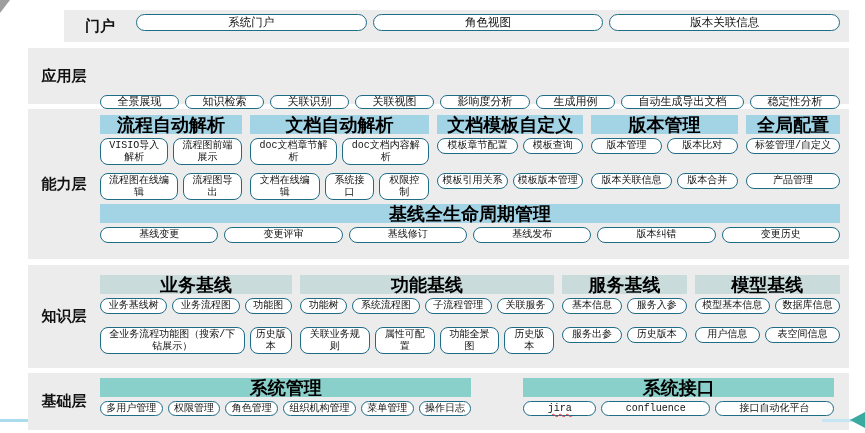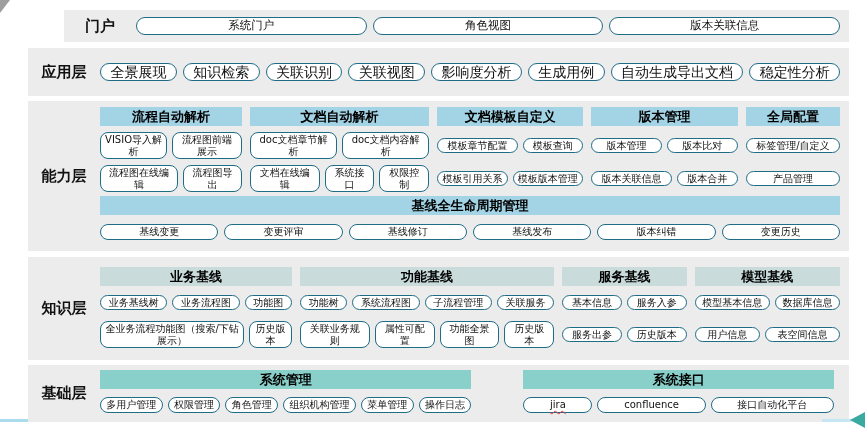--- a/index.html
+++ b/index.html
@@ -15,41 +15,41 @@
     --header-teal:#89d0ca;
     --text:#111111;
   }
   #bands{position:absolute;left:28px;top:10px;width:821px;}
   .band{background:var(--band-bg);display:flex;align-items:stretch;}
   .band-label{flex:0 0 72px;display:flex;align-items:center;justify-content:center;
     font-weight:bold;font-size:15px;color:#111;}
   .band-content{flex:1;display:flex;flex-direction:column;justify-content:space-evenly;
     padding:4px 9px 4px 0;min-width:0;}
   #layer-portal{height:32px;margin-bottom:6px;margin-left:36px;}
-  #layer-application{height:48px;margin-bottom:5px;}
+  #layer-application{height:56px;margin-bottom:5px;}
   #layer-capability{height:150px;margin-bottom:6px;}
   #layer-knowledge{height:103px;margin-bottom:5px;}
   #layer-base{height:57px;}
 
-  .hrow{display:flex;gap:6px;align-items:center;}
+  .hrow{display:flex;gap:6px;align-items:flex-start;font-family:Liberation Mono, monospace;}
   .box{
     flex:1 1 auto;background:#fff;border:1.5px solid var(--border);border-radius:8px;
     display:flex;align-items:center;justify-content:center;text-align:center;
     font-size:10px;line-height:1.15;padding:1px 4px;min-width:0;
   }
   #layer-portal .hrow{height:30px;}
   #layer-portal .box{flex:1 1 0;font-size:11.5px;border-radius:10px;}
   #layer-application .hrow{height:27px;}
-  #layer-application .box{font-size:14px;border-radius:9px;padding:0 8px;}
+  #layer-application .box{font-size:11px;border-radius:9px;padding:0 8px;margin-top:32px;}
 
   .cols{display:flex;gap:8px;}
   .col{display:flex;flex-direction:column;gap:4px;min-width:0;}
   .col .hrow{gap:5px;flex:1;}
   .col-header{
-    height:19px;line-height:19px;text-align:center;font-weight:bold;font-size:13px;
+    height:19px;line-height:19px;text-align:center;font-weight:bold;font-size:18px;
     flex:0 0 auto;color:#000;
   }
   #layer-capability .col-header,.baseline-header{background:var(--header-blue);}
   #layer-knowledge .col-header{background:var(--header-pale);}
   #layer-base .col-header{background:var(--header-teal);}
 
   #layer-capability .col:nth-child(1){flex:143 1 0;}
   #layer-capability .col:nth-child(2){flex:181 1 0;}
   #layer-capability .col:nth-child(3){flex:147 1 0;}
   #layer-capability .col:nth-child(4){flex:148 1 0;}

